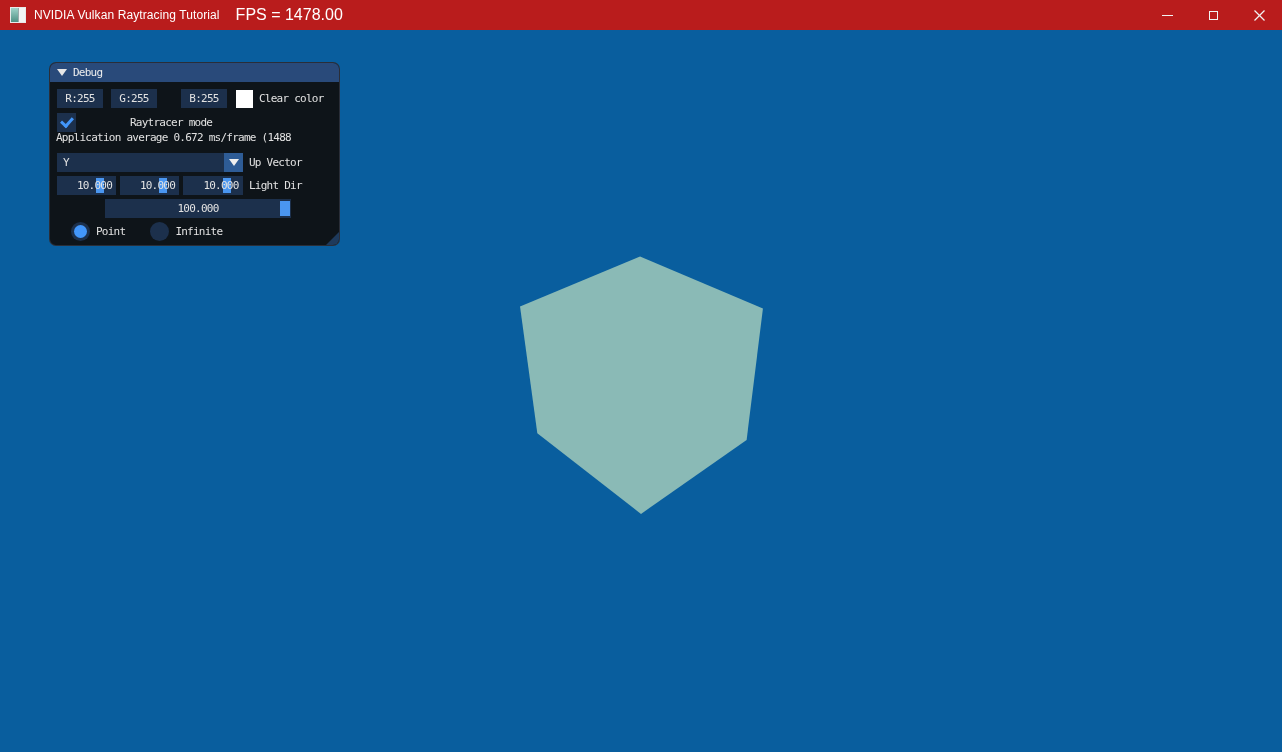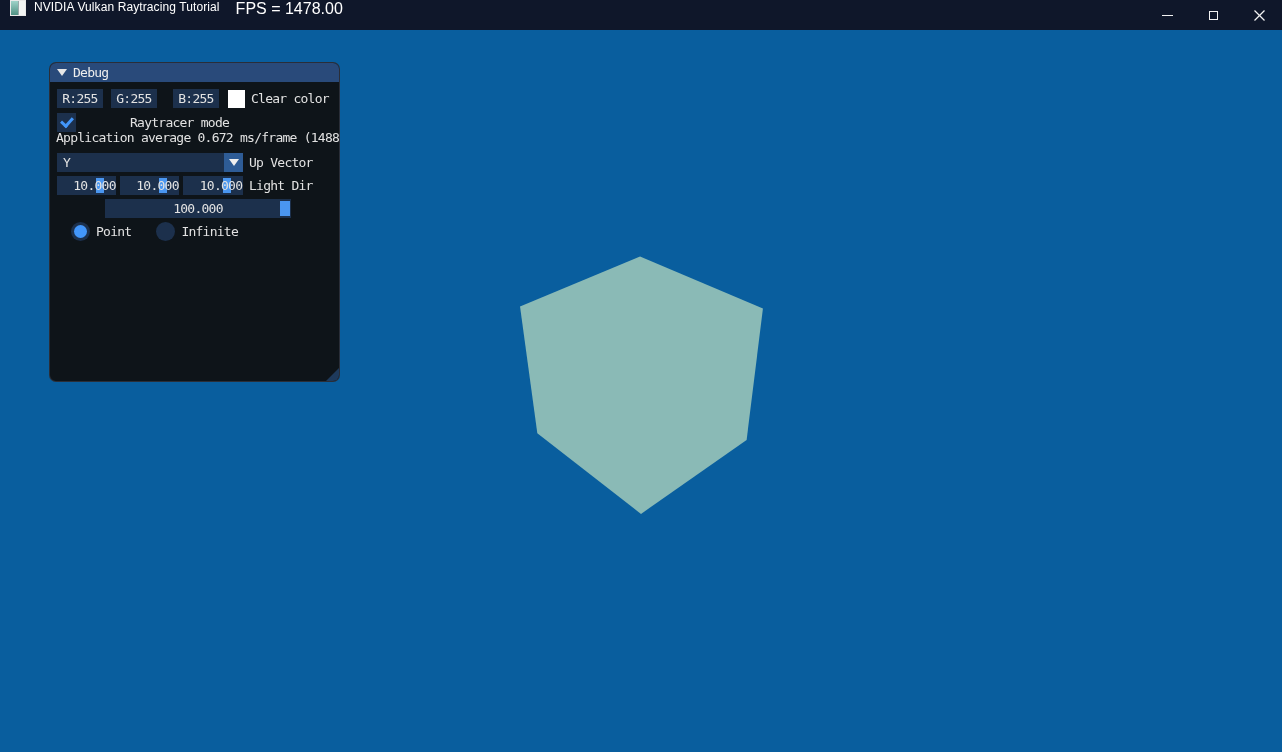--- a/index.html
+++ b/index.html
@@ -1,38 +1,38 @@
 <!DOCTYPE html>
 <html><head>
 <meta charset="utf-8">
 <style>
   html,body{margin:0;padding:0;width:1282px;height:752px;overflow:hidden;background:#000;}
   .app{position:relative;width:1282px;height:752px;font-family:"Liberation Sans",sans-serif;}
 
   
-  .titlebar{position:absolute;left:0;top:0;width:100%;height:30px;background:#0f172a;display:flex;align-items:flex-start;z-index:10;}
+  .titlebar{position:absolute;left:0;top:0;width:100%;height:30px;background:#b91c1c;display:flex;align-items:center;z-index:10;}
   .app-icon{width:16px;height:16px;margin-left:10px;border:1px solid #e9e9e9;background:#dcdcdc;display:inline-flex;box-sizing:border-box;}
   .app-icon .ic-left{width:8px;height:100%;background:linear-gradient(#9fd3c9,#4f9184);}
   .app-icon .ic-right{width:6px;height:100%;background:#f2f5f4;border-left:1px solid #9aa;}
   .title-text{color:#ffffff;font-size:12px;margin-left:8px;letter-spacing:0.1px;}
   .fps-text{color:#ffffff;font-size:16px;margin-left:16px;}
   .win-controls{margin-left:auto;display:flex;height:100%;}
   .win-btn{width:46px;height:100%;display:flex;align-items:center;justify-content:center;}
   .glyph-min{display:block;width:11px;height:0;border-top:1px solid #f2f2f2;}
   .glyph-max{display:block;width:9px;height:9px;border:1px solid #f2f2f2;box-sizing:border-box;background:transparent;}
 
   
   .viewport{position:absolute;left:0;top:30px;width:1282px;height:722px;background:#095e9e;z-index:1;}
   .scene{position:absolute;left:0;top:0;}
   .scene polygon{fill:#8abab6;}
 
   
-  .panel{position:absolute;left:49px;top:62px;width:291px;height:320px;background:#0e1419;
+  .panel{position:absolute;left:49px;top:62px;width:291px;height:184px;background:#0e1419;
          border:1px solid rgba(110,110,128,0.30);border-radius:7px;box-sizing:border-box;
-         overflow:hidden;z-index:5;font-family:"DejaVu Sans Mono",monospace;font-size:13px;
+         overflow:hidden;z-index:5;font-family:"DejaVu Sans Mono",monospace;font-size:11px;
          letter-spacing:-0.75px;color:#e2e2e2;}
   .panel-title{position:absolute;left:0;top:0;right:0;height:19px;background:#294a7a;
                display:flex;align-items:center;color:#eeeeee;}
   .tri-down{width:0;height:0;border-left:5px solid transparent;border-right:5px solid transparent;
             border-top:7px solid #e6e6e6;margin:0 6px 0 7px;}
   .row{position:absolute;left:0;right:0;height:19px;display:flex;align-items:center;overflow:hidden;white-space:nowrap;}
 
   .btn{width:46px;height:19px;background:#1c304c;display:flex;align-items:center;justify-content:center;flex:none;}
   .swatch{width:17px;height:18px;flex:none;}
 
@@ -102,21 +102,21 @@
       <span>Debug</span>
     </div>
 
     <div class="row" style="top:26px;padding-left:7px;">
       <div class="btn">
         <span>R:255</span>
       </div>
       <div class="btn" style="margin-left:8px;">
         <span>G:255</span>
       </div>
-      <div class="btn" style="margin-left:16px;">
+      <div class="btn" style="margin-left:24px;">
         <span>B:255</span>
       </div>
       <div class="swatch" style="margin-left: 9px; background: rgb(255, 255, 255);"></div>
       <span class="lbl">Clear color</span>
     </div>
 
     <div class="row" style="top:50px;padding-left:7px;gap:48px;">
       <div class="checkbox">
         <span class="check-icon"></span>
       </div>

